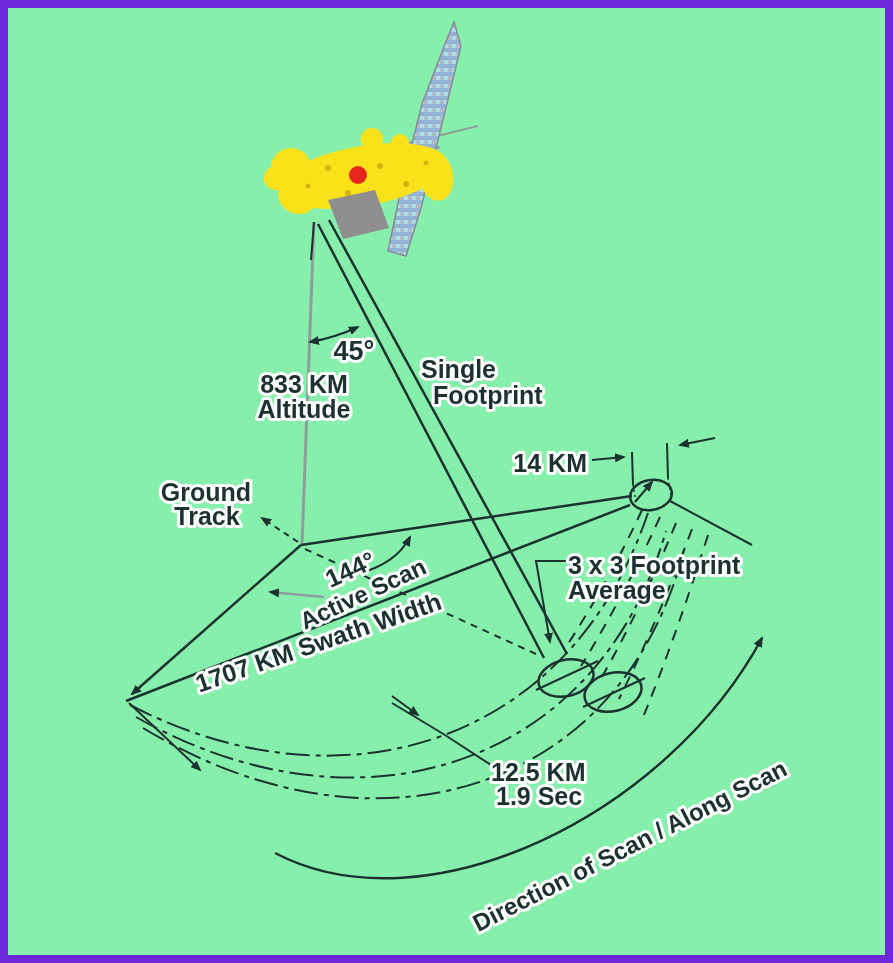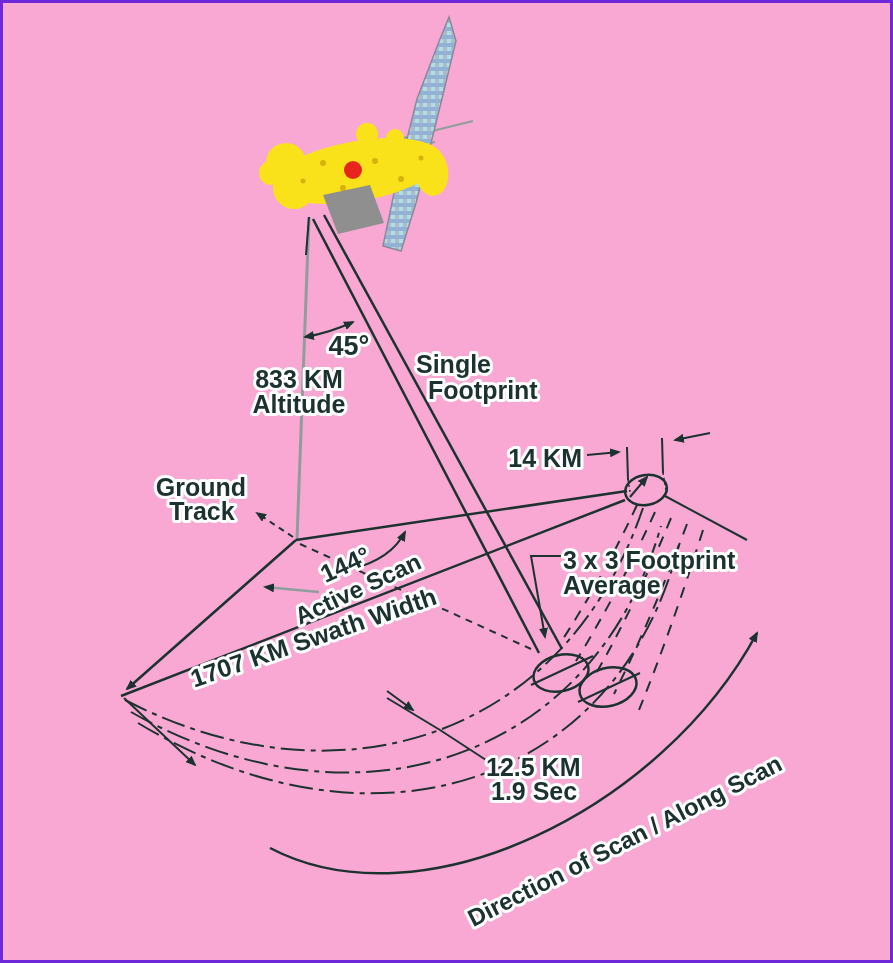--- a/index.html
+++ b/index.html
@@ -1,18 +1,18 @@
 <!DOCTYPE html>
 <html><head>
 <meta charset="utf-8">
 <style>
   html,body{margin:0;padding:0;background:#fff;}
   .frame{
     width:893px;height:963px;box-sizing:border-box;
-    border:3px solid #6d28d9;background:#f9a8d4;position:relative;overflow:hidden;
+    border:8px solid #6d28d9;background:#86efac;position:relative;overflow:hidden;
   }
   svg{display:block;}
   .ln{stroke:#1c3230;fill:none;}
   .lngray{stroke:#8f9e9c;fill:none;}
   .t{font-family:"Liberation Sans",sans-serif;font-weight:bold;fill:#1c3230;
      paint-order:stroke;stroke:#ffffff;stroke-width:6px;stroke-linejoin:round;}
   .s25{font-size:25px;} .s27{font-size:27px;} .s24{font-size:24px;}
 </style>
 </head>
 <body>

